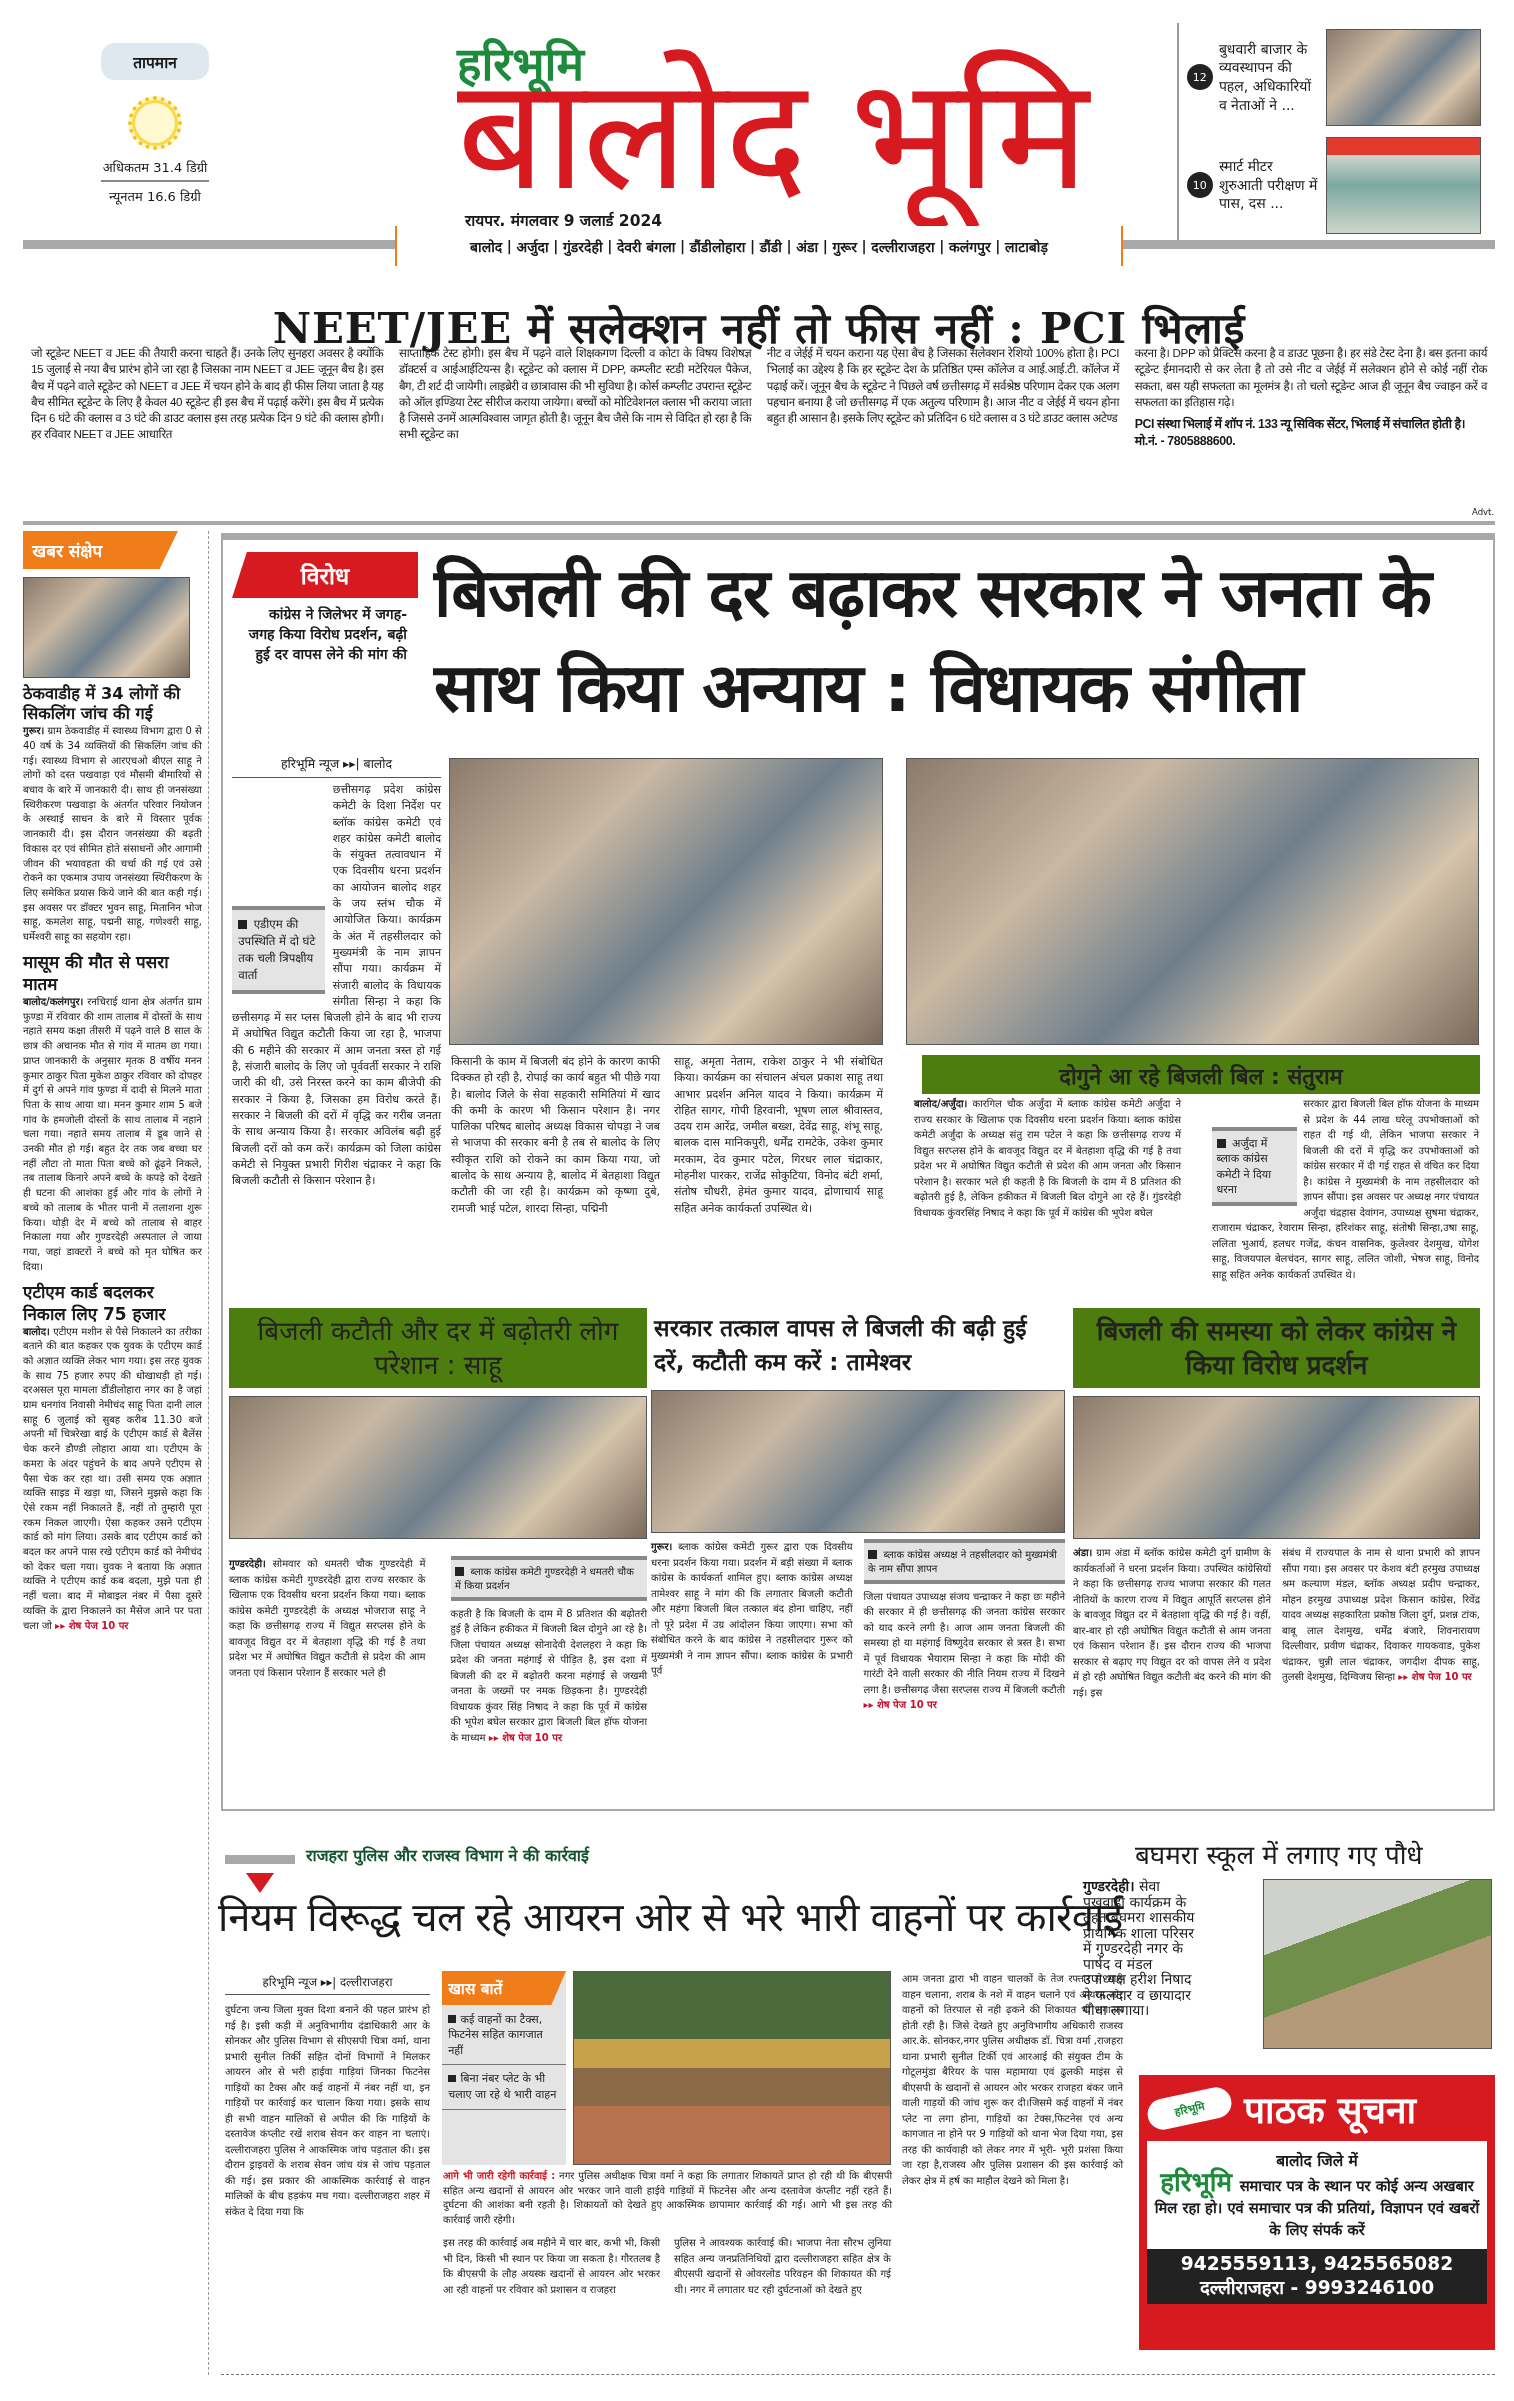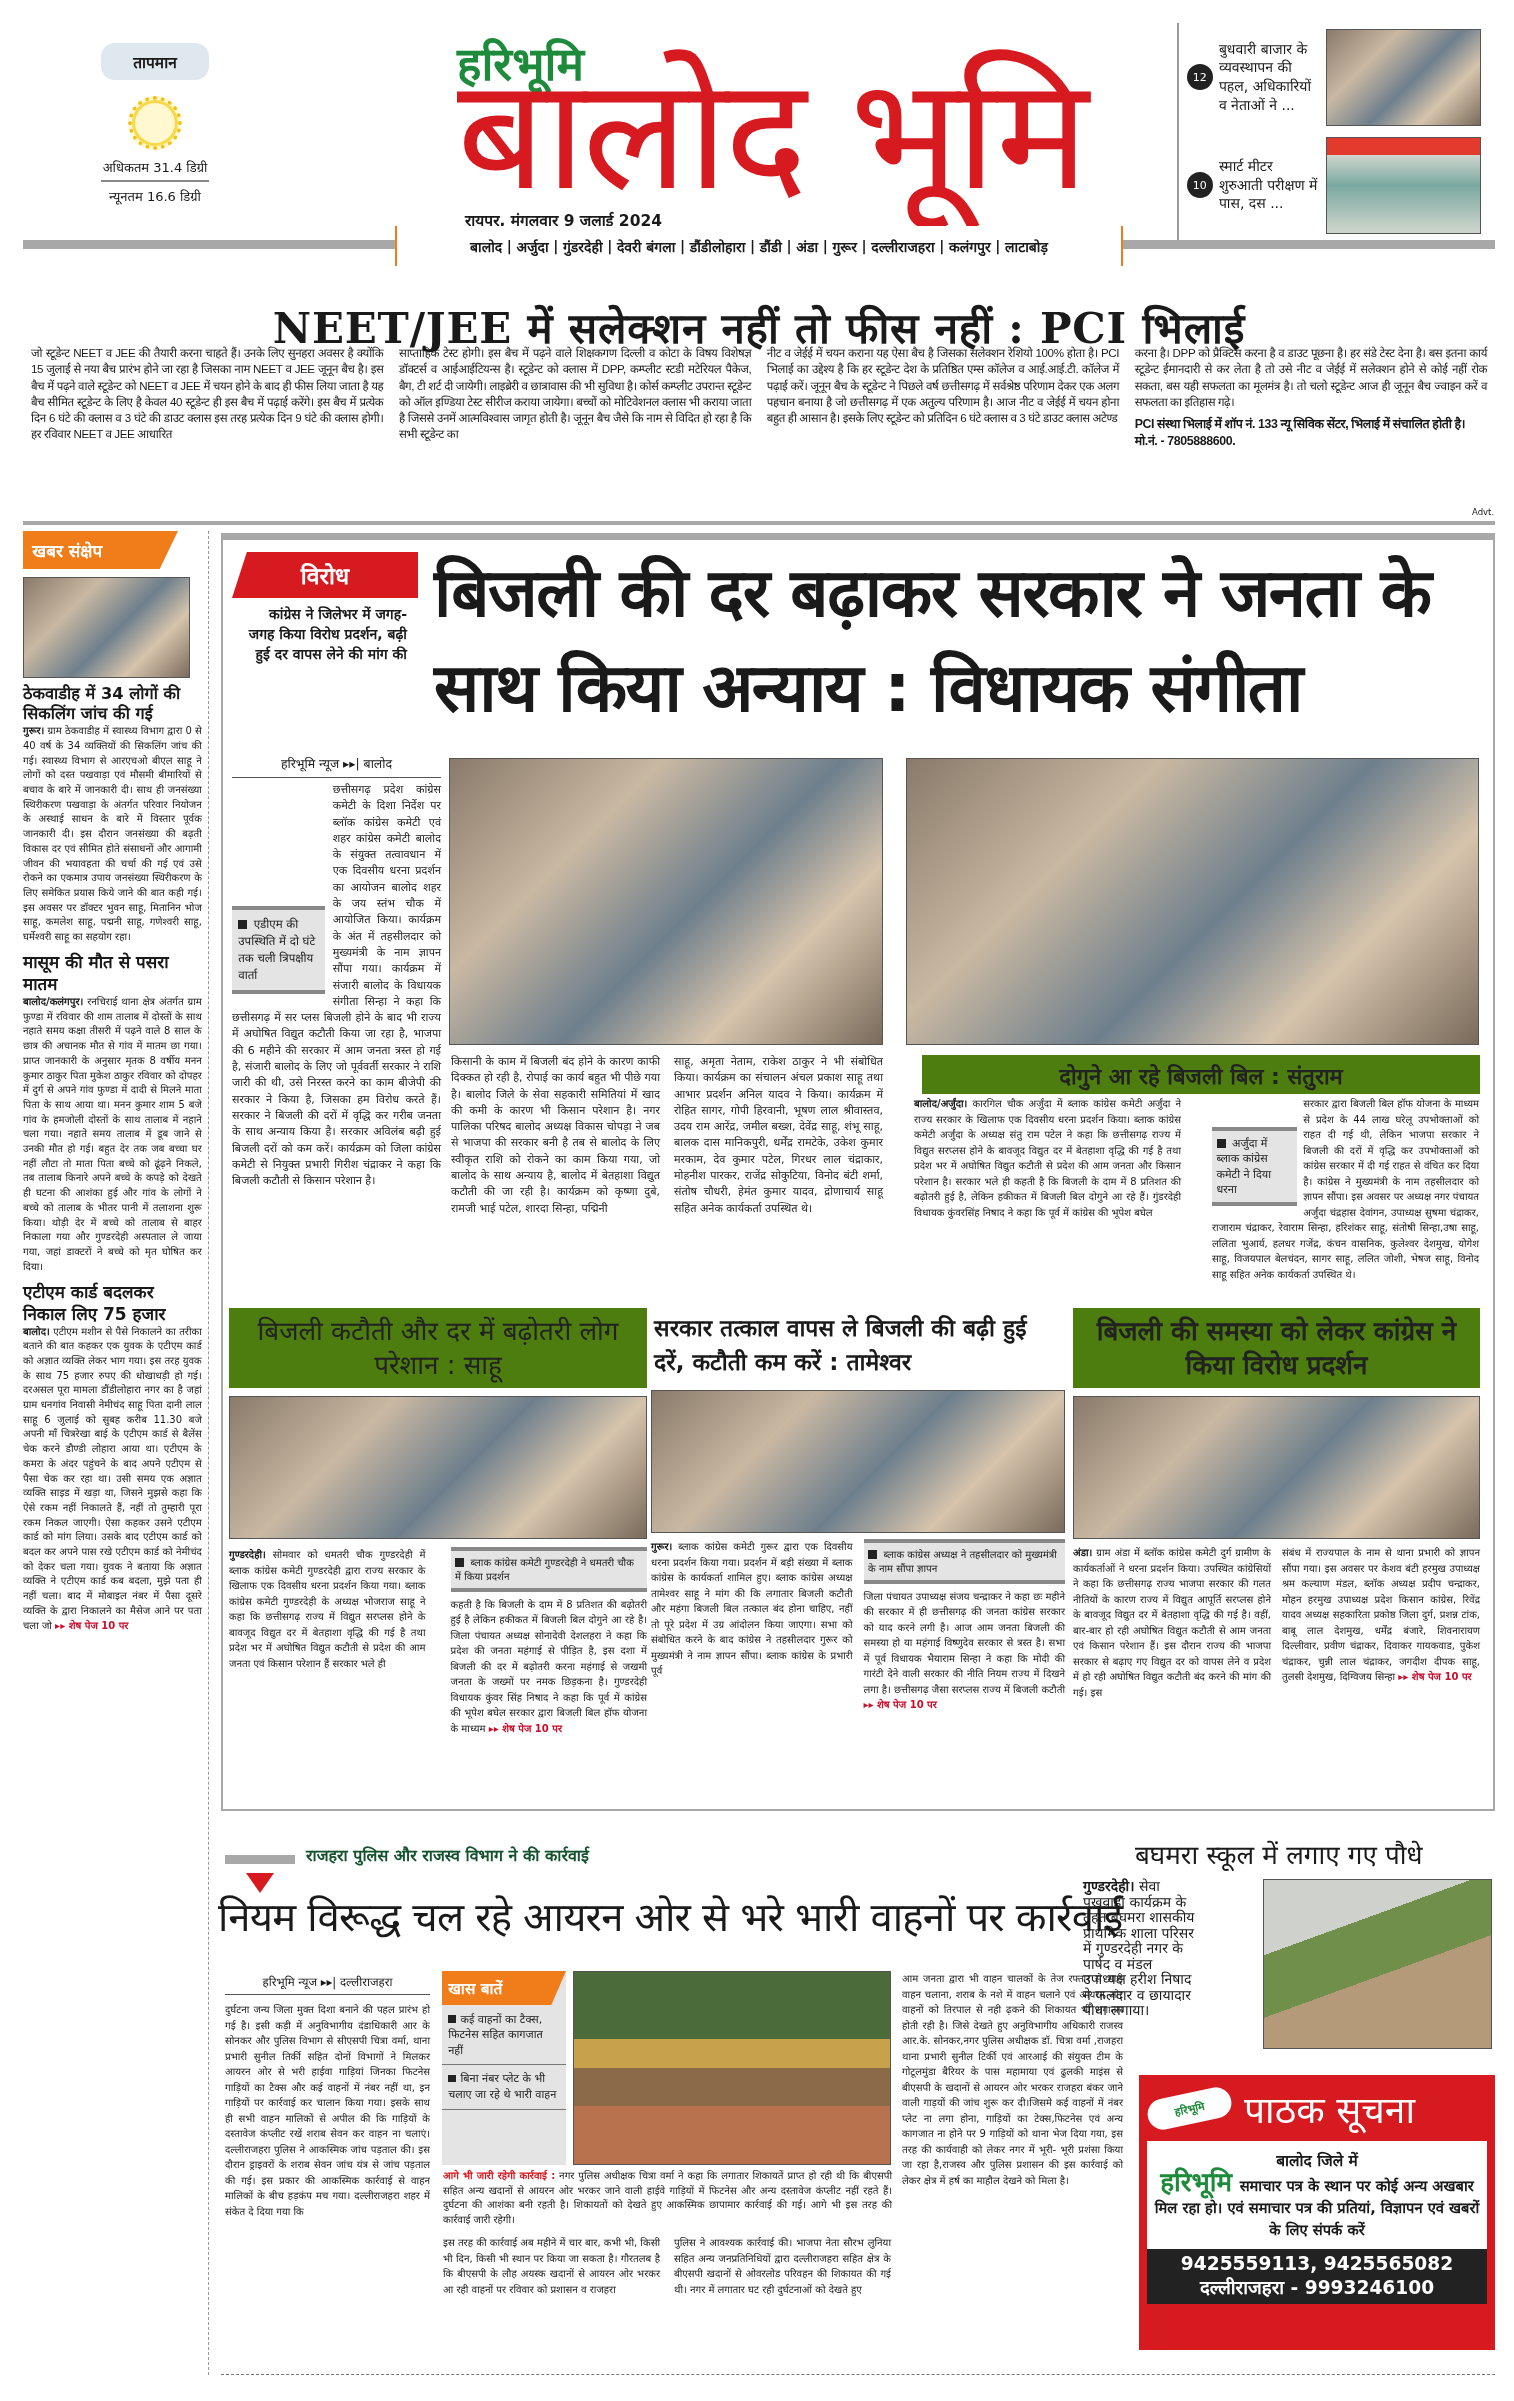--- a/index.html
+++ b/index.html
@@ -113,21 +113,21 @@
   <p class="txt" style="font-size:10px;line-height:15.5px;"><b>बालोद/अर्जुंदा।</b> <span>कारगिल चौक अर्जुंदा में ब्लाक कांग्रेस कमेटी अर्जुंदा ने राज्य सरकार के खिलाफ एक दिवसीय धरना प्रदर्शन किया। ब्लाक कांग्रेस कमेटी अर्जुंदा के अध्यक्ष संतु राम पटेल ने कहा कि छत्तीसगढ़ राज्य में विद्युत सरप्लस होने के बावजूद विद्युत दर में बेतहाशा वृद्धि की गई है तथा प्रदेश भर में अघोषित विद्युत कटौती से प्रदेश की आम जनता और किसान परेशान है। सरकार भले ही कहती है कि बिजली के दाम में 8 प्रतिशत की बढ़ोतरी हुई है, लेकिन हकीकत में बिजली बिल दोगुने आ रहे हैं। गुंडरदेही विधायक कुंवरसिंह निषाद ने कहा कि पूर्व में कांग्रेस की भूपेश बघेल</span></p>
   <div>
     <div class="sidebox" style="float:left;width:85px;margin:31px 6.2px 3.1px 0;font-size:11px;line-height:15.5px;padding:4.6px;"><span class="bul"></span><span>अर्जुंदा में ब्लाक कांग्रेस कमेटी ने दिया धरना</span></div>
     <p class="txt" style="font-size:10px;line-height:15.5px;">सरकार द्वारा बिजली बिल हॉफ योजना के माध्यम से प्रदेश के 44 लाख घरेलू उपभोक्ताओं को राहत दी गई थी, लेकिन भाजपा सरकार ने बिजली की दरों में वृद्धि कर उपभोक्ताओं को कांग्रेस सरकार में दी गई राहत से वंचित कर दिया है। कांग्रेस ने मुख्यमंत्री के नाम तहसीलदार को ज्ञापन सौंपा। इस अवसर पर अध्यक्ष नगर पंचायत अर्जुंदा चंद्रहास देवांगन, उपाध्यक्ष सुषमा चंद्राकर, राजाराम चंद्राकर, रेवाराम सिन्हा, हरिशंकर साहू, संतोषी सिन्हा,उषा साहू, ललिता भुआर्य, हलधर गजेंद्र, कंचन वासनिक, कुलेश्वर देशमुख, योगेश साहू, विजयपाल बेलचंदन, सागर साहू, ललित जोशी, भेषज साहू, विनोद साहू सहित अनेक कार्यकर्ता उपस्थित थे।</p>
   </div>
 </div>
 
 <div class="abs" style="left:229px;top:1308px;width:418px;">
   <div class="subhead" style="font-size:26px;line-height:34px;padding:6.2px 3.1px;font-weight:normal;">बिजली कटौती और दर में बढ़ोतरी लोग परेशान : साहू</div>
   <div class="photo" style="height:143px;margin-top:7.7px;"></div>
-  <div style="display:grid;grid-template-columns:1fr 1fr;gap:25px;margin-top:8px;">
+  <div style="display:grid;grid-template-columns:1fr 1fr;gap:25px;margin-top:17px;">
     <p class="txt" style="font-size:10px;line-height:15.5px;"><b>गुण्डरदेही।</b> <span>सोमवार को धमतरी चौक गुण्डरदेही में ब्लाक कांग्रेस कमेटी गुण्डरदेही द्वारा राज्य सरकार के खिलाफ एक दिवसीय धरना प्रदर्शन किया गया। ब्लाक कांग्रेस कमेटी गुण्डरदेही के अध्यक्ष भोजराज साहू ने कहा कि छत्तीसगढ़ राज्य में विद्युत सरप्लस होने के बावजूद विद्युत दर में बेतहाशा वृद्धि की गई है तथा प्रदेश भर में अघोषित विद्युत कटौती से प्रदेश की आम जनता एवं किसान परेशान हैं सरकार भले ही</span></p>
     <div>
       <div class="sidebox" style="font-size:10px;line-height:14px;padding:4.6px;margin-bottom:4.6px;"><span class="bul"></span><span>ब्लाक कांग्रेस कमेटी गुण्डरदेही ने धमतरी चौक में किया प्रदर्शन</span></div>
       <p class="txt" style="font-size:10px;line-height:15.5px;"><span>कहती है कि बिजली के दाम में 8 प्रतिशत की बढ़ोतरी हुई है लेकिन हकीकत में बिजली बिल दोगुने आ रहे है। जिला पंचायत अध्यक्ष सोनादेवी देशलहरा ने कहा कि प्रदेश की जनता महंगाई से पीड़ित है, इस दशा में बिजली की दर में बढ़ोतरी करना महंगाई से जखमी जनता के जख्मों पर नमक छिड़कना है। गुण्डरदेही विधायक कुंवर सिंह निषाद ने कहा कि पूर्व में कांग्रेस की भूपेश बघेल सरकार द्वारा बिजली बिल हॉफ योजना के माध्यम</span> <span class="more">▸▸ <span>शेष पेज 10 पर</span></span></p>
     </div>
   </div>
 </div>
 
 <div class="abs" style="left:651px;top:1308px;width:414px;">
   <div style="font-size:23px;line-height:34px;font-weight:bold;padding:3.1px;">सरकार तत्काल वापस ले बिजली की बढ़ी हुई दरें, कटौती कम करें : तामेश्वर</div>
@@ -169,21 +169,21 @@
 <p class="abs txt" style="left:674px;top:2235px;width:217px;font-size:10px;line-height:15.5px;">पुलिस ने आवश्यक कार्रवाई की। भाजपा नेता सौरभ लुनिया सहित अन्य जनप्रतिनिधियों द्वारा दल्लीराजहरा सहित क्षेत्र के बीएसपी खदानों से ओवरलोड परिवहन की शिकायत की गई थी। नगर में लगातार घट रही दुर्घटनाओं को देखते हुए</p>
 <p class="abs txt" style="left:902px;top:1971px;width:221px;font-size:10px;line-height:15.5px;">आम जनता द्वारा भी वाहन चालकों के तेज रफ्तार से भारी वाहन चलाना, शराब के नशे में वाहन चलाने एवं आयरन ओर वाहनों को तिरपाल से नही ढ़कने की शिकायत भी लगातार होती रही है। जिसे देखते हुए अनुविभागीय अधिकारी राजस्व आर.के. सोनकर,नगर पुलिस अधीक्षक डॉ. चित्रा वर्मा ,राजहरा थाना प्रभारी सुनील टिर्की एवं आरआई की संयुक्त टीम के गोटूलमुंडा बैरियर के पास महामाया एवं ढुलकी माइंस से बीएसपी के खदानों से आयरन ओर भरकर राजहरा बंकर जाने वाली गाड़यों की जांच शुरू कर दी।जिसमे कई वाहनों में नंबर प्लेट ना लगा होना, गाड़ियों का टेक्स,फिटनेस एवं अन्य कागजात ना होने पर 9 गाड़ियों को थाना भेज दिया गया, इस तरह की कार्यवाही को लेकर नगर में भूरी- भूरी प्रशंसा किया जा रहा है,राजस्व और पुलिस प्रशासन की इस कार्रवाई को लेकर क्षेत्र में हर्ष का माहौल देखने को मिला है।</p>
 
 <div class="abs" style="left:1135px;top:1836px;width:360px;font-size:26px;">बघमरा स्कूल में लगाए गए पौधे</div>
 <p class="abs" style="left:1083px;top:1879px;width:116px;font-size:14px;line-height:15.5px;"><b>गुण्डरदेही।</b> <span>सेवा पखवाड़ा कार्यक्रम के तहत बघमरा शासकीय प्राथमिक शाला परिसर में गुण्डरदेही नगर के पार्षद व मंडल उपाध्यक्ष हरीश निषाद ने फलदार व छायादार पौधा लगाया।</span></p>
 <div class="abs photo" style="left:1263px;top:1879px;width:229px;height:170px;background:linear-gradient(160deg,#cfd2cc 0 30%,#6f8f4b 30% 55%,#b59a7a 55%);"></div>
 
 <div class="abs" style="left:1139px;top:2075px;width:356px;height:275px;background:#d71920;padding:7.7px;">
   <div style="display:flex;align-items:center;gap:12.4px;">
     <span style="width:85px;height:31px;background:#fff;border-radius:15.5px;transform:rotate(-12deg);display:flex;align-items:center;justify-content:center;color:#1e8a3c;font-weight:bold;font-size:11px;">हरिभूमि</span>
-    <span style="color:#fff;font-size:37px;font-weight:normal;">पाठक सूचना</span>
+    <span style="color:#fff;font-size:37px;font-weight:bold;">पाठक सूचना</span>
   </div>
   <div style="background:#fff;margin-top:7.7px;padding:7.7px;text-align:center;font-weight:bold;">
     <div style="font-size:15.5px;">बालोद जिले में</div>
     <div style="font-size:14.7px;line-height:22px;"><span style="color:#1e8a3c;font-size:26px;margin-right:7.7px;">हरिभूमि</span><span>समाचार पत्र के स्थान पर कोई अन्य अखबार मिल रहा हो। एवं समाचार पत्र की प्रतियां, विज्ञापन एवं खबरों के लिए संपर्क करें</span></div>
   </div>
   <div style="background:#222;color:#fff;text-align:center;font-weight:bold;padding:4.6px 0;">
     <div style="font-size:18.6px;">9425559113, 9425565082</div>
     <div style="font-size:18.6px;">दल्लीराजहरा - 9993246100</div>
   </div>
 </div>

